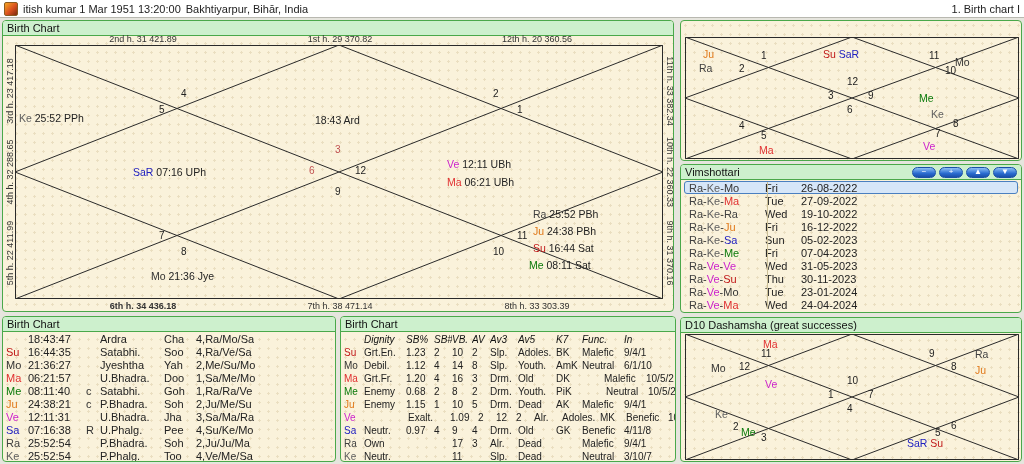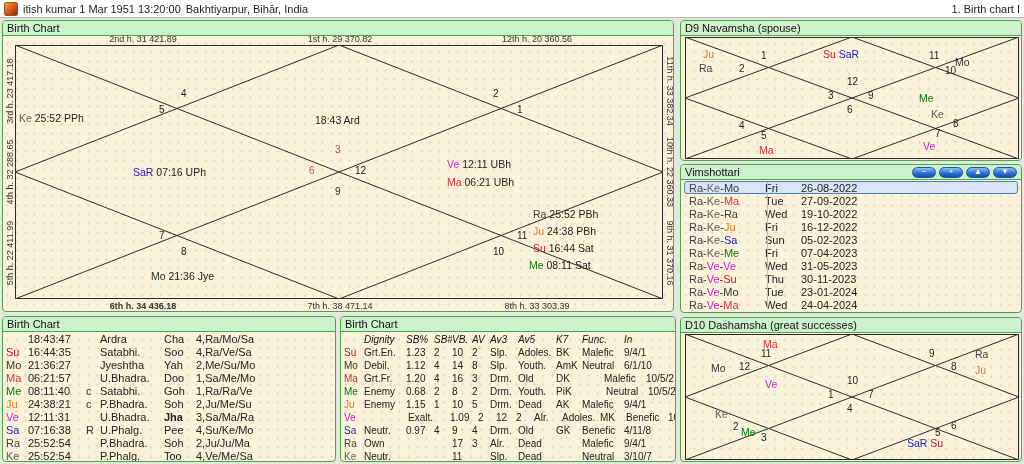--- a/index.html
+++ b/index.html
@@ -109,21 +109,20 @@
       <div class="pl" style="left: 432px; top: 132px;"><span style="color: rgb(224, 48, 48);">Ma</span><span style="color: rgb(34, 34, 34);"> 06:21 UBh</span></div>
       <div class="pl" style="left: 518px; top: 164px;"><span style="color: rgb(64, 64, 64);">Ra</span><span style="color: rgb(34, 34, 34);"> 25:52 PBh</span></div>
       <div class="pl" style="left: 518px; top: 181px;"><span style="color: rgb(224, 120, 24);">Ju</span><span style="color: rgb(34, 34, 34);"> 24:38 PBh</span></div>
       <div class="pl" style="left: 518px; top: 198px;"><span style="color: rgb(192, 24, 24);">Su</span><span style="color: rgb(34, 34, 34);"> 16:44 Sat</span></div>
       <div class="pl" style="left: 514px; top: 215px;"><span style="color: rgb(10, 122, 10);">Me</span><span style="color: rgb(34, 34, 34); text-align: center;"> 08:11 Sat</span></div>
       <div class="pl" style="left: 136px; top: 226px; text-align: right;"><span style="color: rgb(51, 51, 51);">Mo</span><span style="color: rgb(34, 34, 34);"> 21:36 Jye</span></div>
     </div>
 </div>
 
 <div class="panel" style="left:680px;top:20px;width:342px;height:141px;">
-  <div class="ptitle">D9 Navamsha  (spouse)</div>
   <div class="chart-box" id="d9-box" style="left:4px;top:16px;width:334px;height:122px;">
       <svg width="334" height="122">
         <path d="M0.5 0.5 H333.5 V121.5 H0.5 Z" fill="none" stroke="#2a2a2a" stroke-width="1"></path>
         <path d="M0 0 L334 122 M334 0 L0 122" fill="none" stroke="#2a2a2a" stroke-width="1"></path>
         <path d="M167 0 L334 61 L167 122 L0 61 Z" fill="none" stroke="#2a2a2a" stroke-width="1"></path>
       </svg>
       <span class="hn" style="left: 76px; top: 14px; color: rgb(34, 34, 34);">1</span>
       <span class="hn" style="left: 54px; top: 27px; color: rgb(34, 34, 34);">2</span>
       <span class="hn" style="left: 244px; top: 14px; color: rgb(34, 34, 34);">11</span>
       <span class="hn" style="left: 260px; top: 29px; color: rgb(34, 34, 34);">10</span>
@@ -260,21 +259,21 @@
         <span style="width: 14px; color: rgb(51, 51, 51);">c</span>
         <span style="width: 64px; color: rgb(34, 34, 34);">P.Bhadra.</span>
         <span style="width: 32px; color: rgb(34, 34, 34);">Soh</span>
         <span style="color: rgb(34, 34, 34);">2,Ju/Me/Su</span>
       </div>
       <div class="trow">
         <span style="width: 22px; color: rgb(204, 34, 204);">Ve</span>
         <span style="width: 58px; color: rgb(34, 34, 34);">12:11:31</span>
         <span style="width: 14px; color: rgb(51, 51, 51);"></span>
         <span style="width: 64px; color: rgb(34, 34, 34);">U.Bhadra.</span>
-        <span style="width: 32px; color: rgb(34, 34, 34); font-weight: bold;">Jha</span>
+        <span style="width: 32px; color: rgb(34, 34, 34);">Jha</span>
         <span style="color: rgb(34, 34, 34);">3,Sa/Ma/Ra</span>
       </div>
       <div class="trow">
         <span style="width: 22px; color: rgb(32, 32, 192);">Sa</span>
         <span style="width: 58px; color: rgb(34, 34, 34);">07:16:38</span>
         <span style="width: 14px; color: rgb(51, 51, 51);">R</span>
         <span style="width: 64px; color: rgb(34, 34, 34);">U.Phalg.</span>
         <span style="width: 32px; color: rgb(34, 34, 34);">Pee</span>
         <span style="color: rgb(34, 34, 34);">4,Su/Ke/Mo</span>
       </div>

